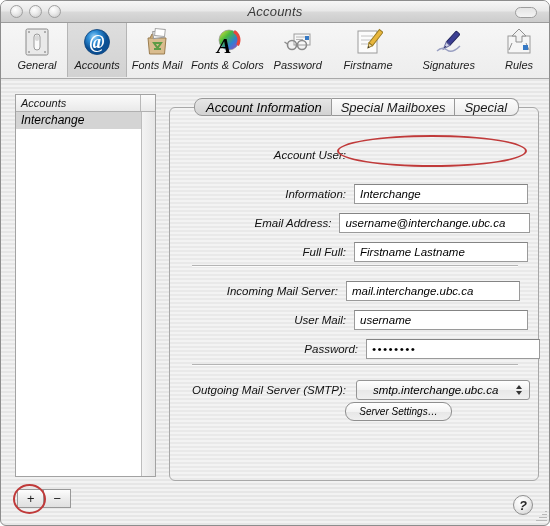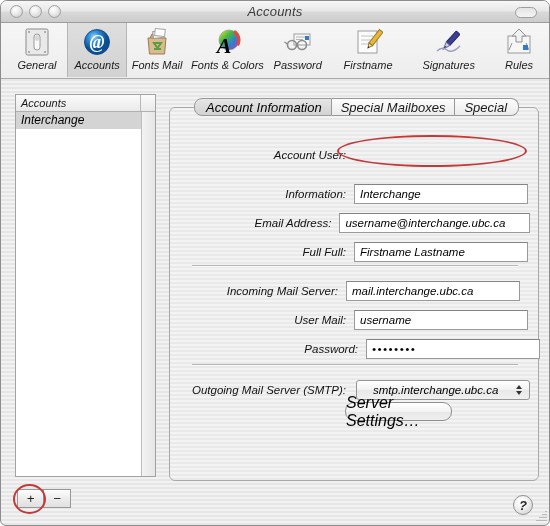--- a/index.html
+++ b/index.html
@@ -314,21 +314,21 @@
   }
 
   #server-settings-btn {
     position: absolute;
     left: 344px; top: 401px;
     width: 107px; height: 19px;
     box-sizing: border-box;
     background: linear-gradient(to bottom, #ffffff 0%, #f3f3f3 50%, #e7e7e7 52%, #efefef 100%);
     border: 1px solid #8f8f8f;
     border-radius: 9px;
-    font-size: 16px;
+    font-size: 10px;
     color: #000;
     display: flex;
     align-items: center;
     justify-content: center;
     cursor: default;
   }
 
   
   #help-button {
     position: absolute;

